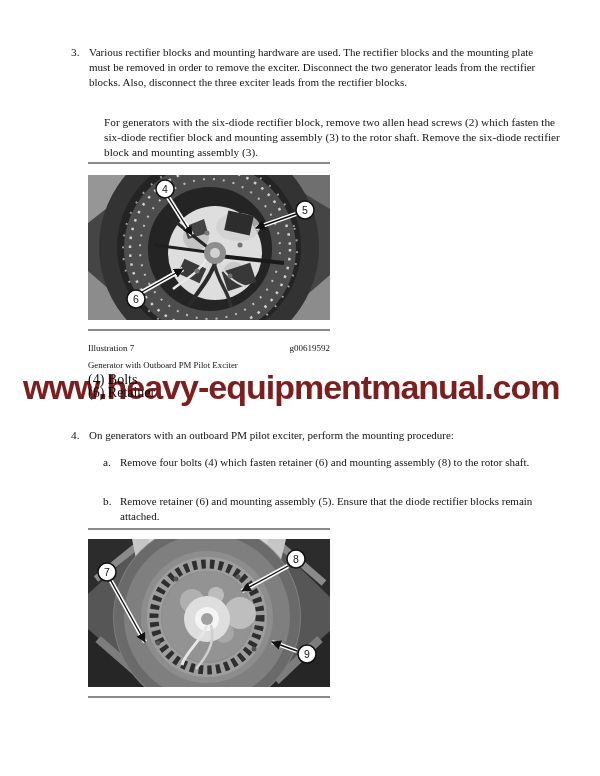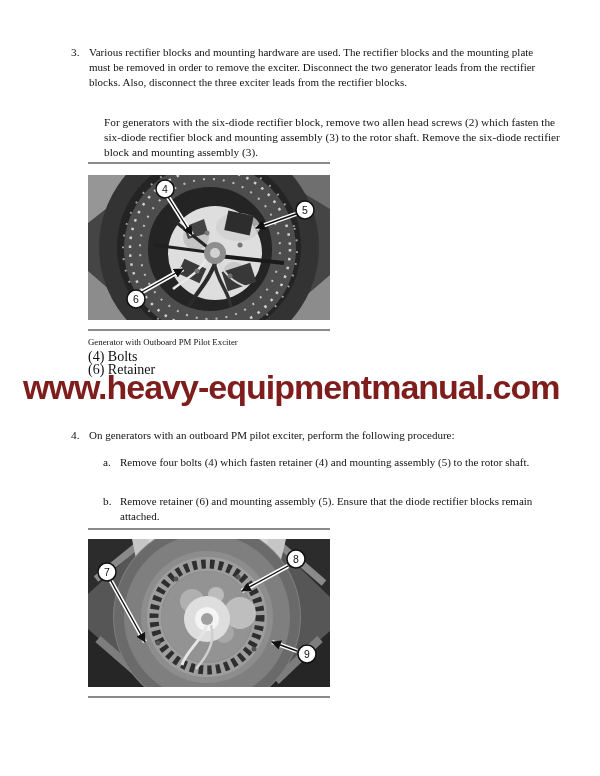--- a/index.html
+++ b/index.html
@@ -111,34 +111,38 @@
       </g>
       <g>
         <line x1="54" y1="117" x2="95" y2="94" stroke="#ffffff" stroke-width="4.5"></line>
         <line x1="54" y1="117" x2="95" y2="94" stroke="#111111" stroke-width="1.4" marker-end="url(#ar1)"></line>
         <circle cx="48" cy="124" r="9" fill="#ffffff" stroke="#111111" stroke-width="1.5"></circle>
         <text class="callout-text" x="48" y="127.8" text-anchor="middle" fill="#111">6</text>
       </g>
     </svg>
 
     <div class="rule rule-bottom"></div>
+    <div class="cap-row">
+      <span>Illustration 7</span>
+      <span>g00619592</span>
+    </div>
     <div class="fig-title">Generator with Outboard PM Pilot Exciter</div>
     <div class="legend">
       <div>(4) Bolts</div>
       <div>(6) Retainer</div>
     </div>
   </figure>
 
   <div class="list-row" id="item4">
     <span class="num">4.</span>
-    <div class="itemtext">On generators with an outboard PM pilot exciter, perform the following procedure:</div>
+    <div class="itemtext">On generators with an outboard PM pilot exciter, perform the mounting procedure:</div>
   </div>
   <div class="subrow" id="sub-a">
     <span class="letter">a.</span>
-    <div class="itemtext">Remove four bolts (4) which fasten retainer (4) and mounting assembly (5) to the rotor shaft.</div>
+    <div class="itemtext">Remove four bolts (4) which fasten retainer (6) and mounting assembly (8) to the rotor shaft.</div>
   </div>
   <div class="subrow" id="sub-b">
     <span class="letter">b.</span>
     <div class="itemtext">Remove retainer (6) and mounting assembly (5). Ensure that the diode rectifier blocks remain attached.</div>
   </div>
 
   <figure id="figure8">
     <div class="rule"></div>
 
     <svg class="photo" width="242" height="148" viewBox="0 0 242 148" role="img">

